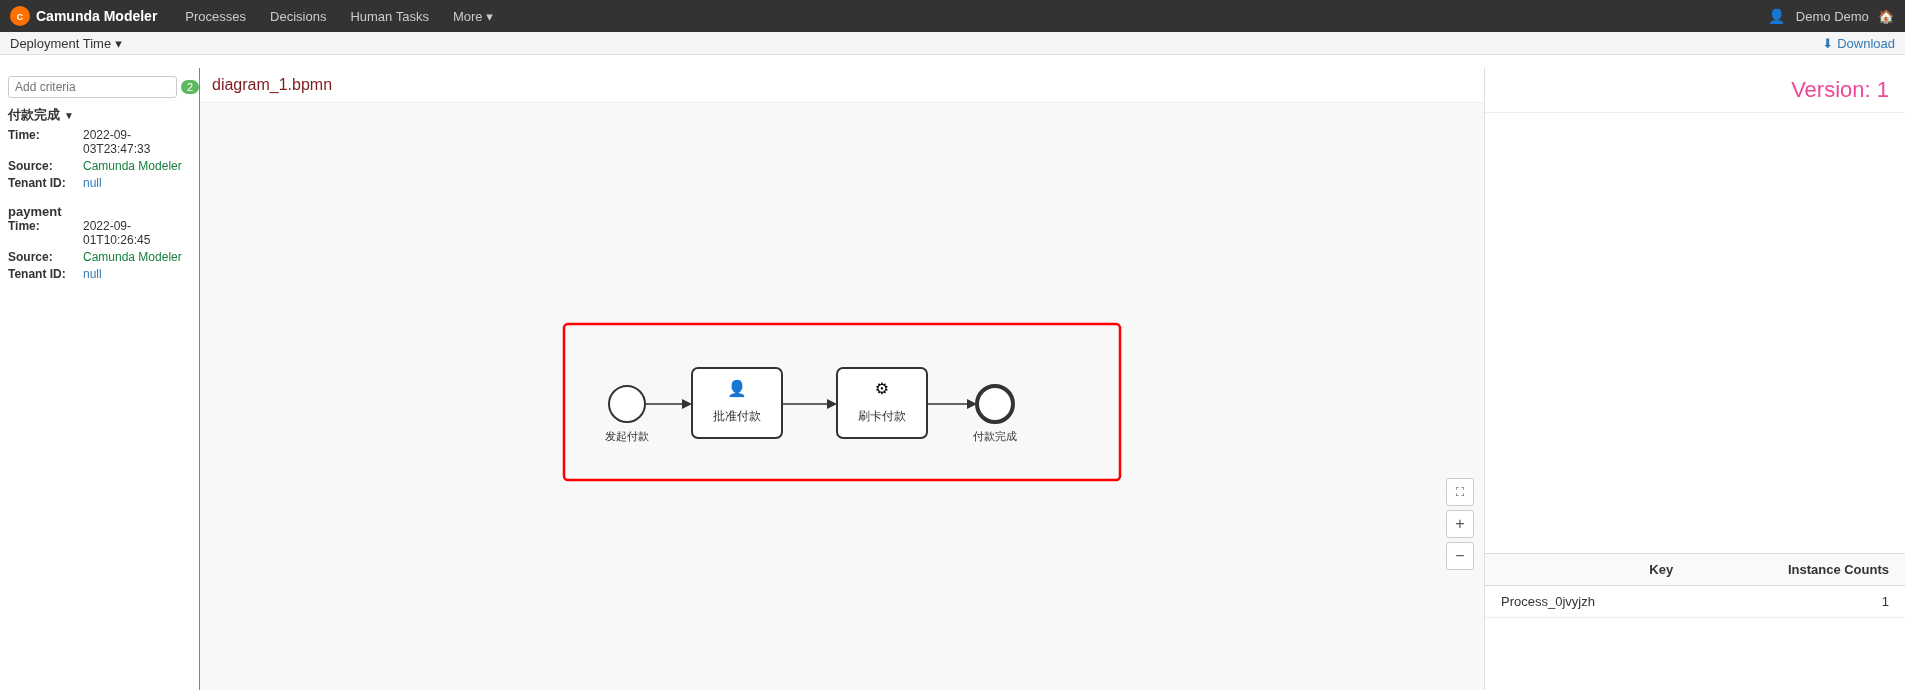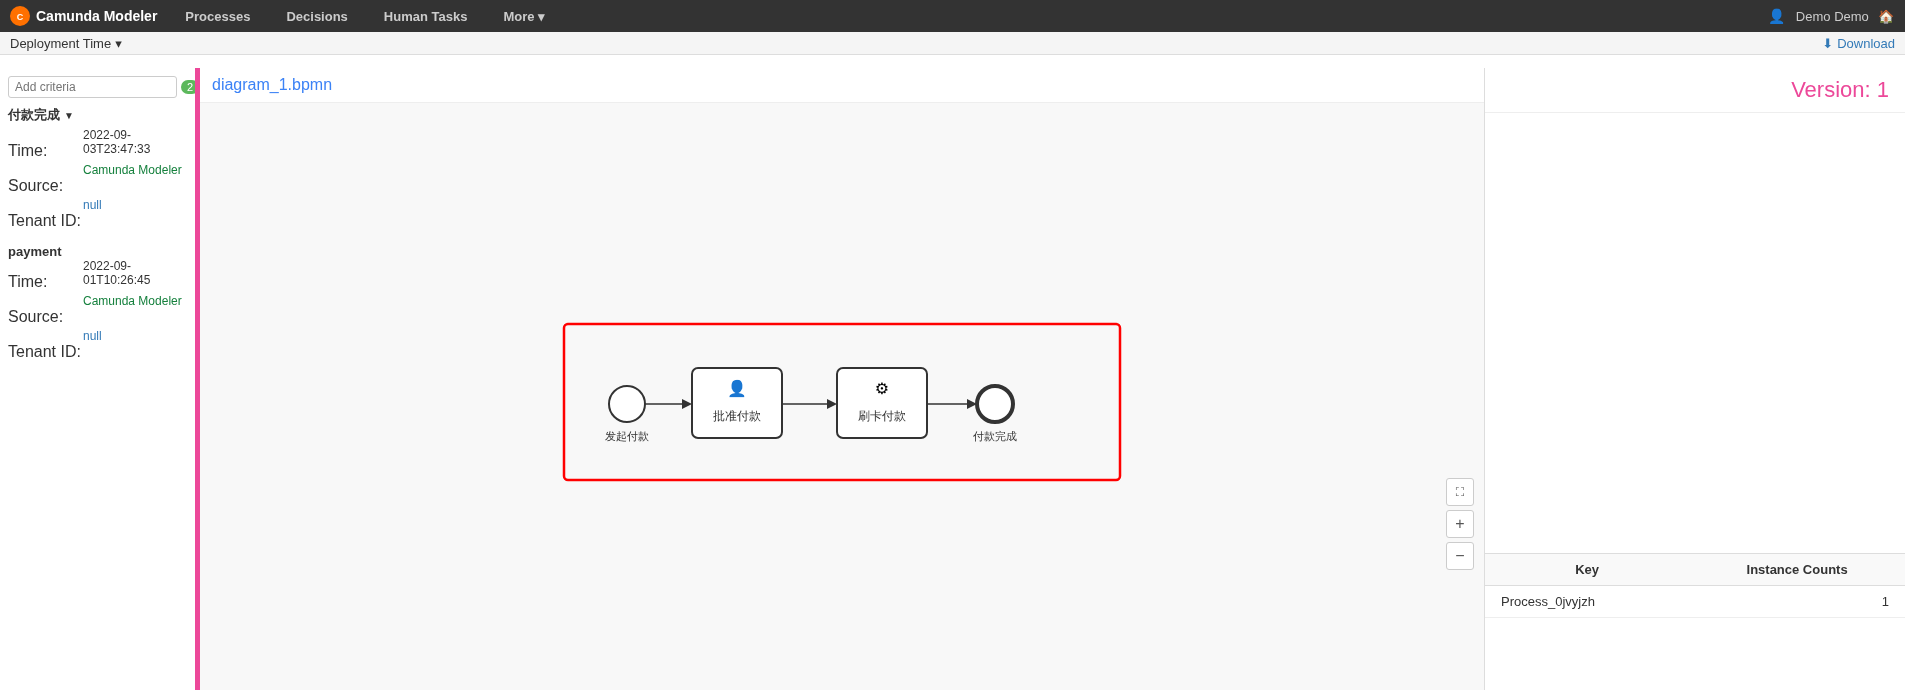--- a/index.html
+++ b/index.html
@@ -7,21 +7,21 @@
 
     
     .navbar {
       display: flex; align-items: center;
       background: #333; color: #fff;
       height: 32px; padding: 0 10px;
       position: fixed; top: 0; left: 0; right: 0; z-index: 100;
     }
     .navbar-brand { display: flex; align-items: center; gap: 6px; font-size: 14px; font-weight: bold; margin-right: 16px; }
     .navbar-brand .logo { width: 20px; height: 20px; background: #ff7000; border-radius: 50%; display: flex; align-items: center; justify-content: center; font-size: 10px; color: #fff; }
-    .navbar-nav { display: flex; align-items: center; gap: 12px; font-weight: bold; }
+    .navbar-nav { display: flex; align-items: center; gap: 0; }
     .nav-item { color: #ccc; padding: 0 12px; height: 32px; display: flex; align-items: center; cursor: pointer; font-size: 13px; }
     .navbar-right { margin-left: auto; display: flex; align-items: center; gap: 10px; color: #ccc; font-size: 13px; }
     .navbar-right .user-icon { font-size: 14px; }
 
     
     .sub-header {
       position: fixed; top: 32px; left: 0; right: 0; height: 23px;
       background: #f5f5f5; border-bottom: 1px solid #ddd;
       display: flex; align-items: center; padding: 0 10px;
       z-index: 99;
@@ -34,55 +34,55 @@
     .download-icon { color: #337ab7; }
 
     
     .main-layout {
       position: fixed; top: 68px; left: 0; right: 0; bottom: 0;
       display: flex;
     }
 
     
     .sidebar {
-      width: 200px; background: #fff; border-right: 5px solid #ec4899;
+      width: 200px; background: #fff; border-right: 1px solid #ec4899;
       overflow-y: auto; flex-shrink: 0; padding: 8px;
     }
     .sidebar-filter-row { display: flex; align-items: center; gap: 4px; margin-bottom: 8px; }
     .add-criteria-input {
       flex: 1; border: 1px solid #ccc; border-radius: 3px; padding: 3px 6px;
       font-size: 12px; color: #999;
     }
     .filter-badge {
       background: #5cb85c; color: #fff; border-radius: 10px;
       padding: 1px 6px; font-size: 11px;
     }
 
     .section-title {
       font-size: 13px; color: #333; font-weight: bold;
       margin: 8px 0 4px; display: flex; align-items: center; gap: 4px; cursor: pointer;
     }
     .section-title .arrow { font-size: 10px; }
 
     .info-row { display: flex; margin-bottom: 3px; }
-    .info-label { font-weight: normal; color: #333; min-width: 75px; font-size: 16px; margin-top: 14px; }
+    .info-label { font-weight: bold; color: #333; min-width: 75px; font-size: 12px; }
     .info-value { color: #333; font-size: 12px; }
     .info-value.link { color: #15803d; cursor: pointer; }
     .info-value.null-val { color: #337ab7; }
 
     .process-section { margin-top: 14px; }
     .process-name { font-size: 13px; color: #333; font-weight: bold; }
 
     
     .diagram-panel {
       flex: 1; background: #f8f8f8; position: relative; overflow: hidden;
       border-right: 1px solid #ddd;
     }
     .diagram-title {
-      padding: 8px 12px; font-size: 16px; color: #3b82f6; font-weight: normal;
+      padding: 8px 12px; font-size: 16px; color: #7f1d1d; font-weight: normal;
       border-bottom: 1px solid #eee; background: #fff;
     }
     .diagram-canvas {
       position: absolute; top: 45px; left: 0; right: 0; bottom: 0;
       display: flex; align-items: center; justify-content: center;
     }
 
     
     .zoom-controls {
       position: absolute; right: 10px; bottom: 120px;
@@ -109,21 +109,21 @@
       border-bottom: 1px solid #eee;
     }
 
     .table-area {
       flex: 1; overflow-y: auto; padding: 0;
     }
     .instances-table {
       width: 100%; border-collapse: collapse;
     }
     .instances-table th {
-      padding: 8px 16px; text-align: center; font-weight: bold; color: #333;
+      padding: 8px 16px; text-align: right; font-weight: bold; color: #333;
       border-bottom: 1px solid #ddd; font-size: 13px; background: #f9f9f9;
     }
     .instances-table th.right-align { }
     .instances-table td {
       padding: 8px 16px; border-bottom: 1px solid #eee; font-size: 13px; color: #333;
     }
     .instances-table td.right-align { text-align: right; }
 
     .divider-line {
       height: 1px; background: #ddd; margin: 0;

